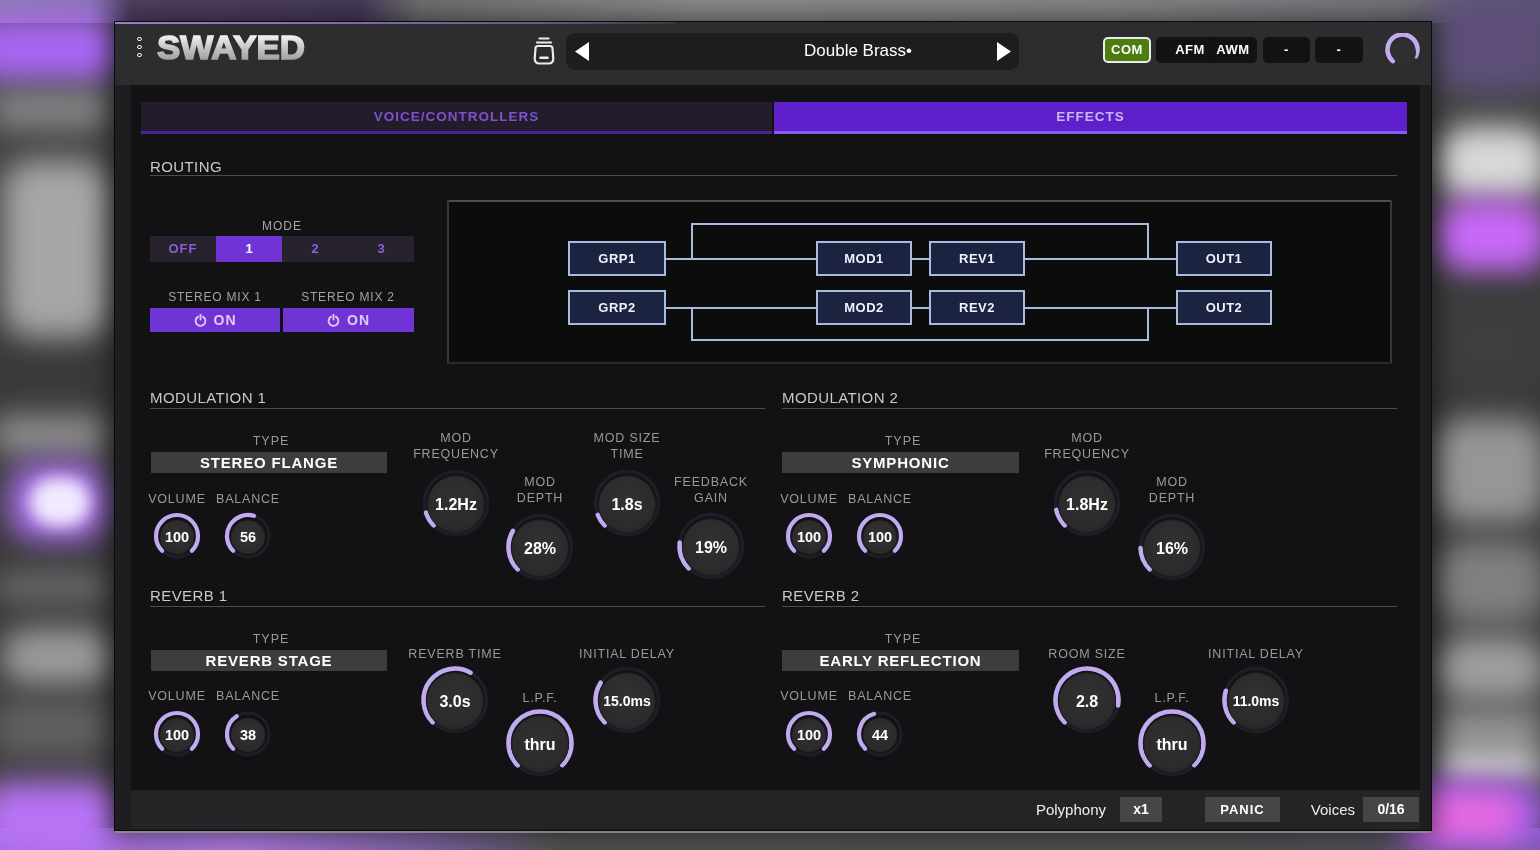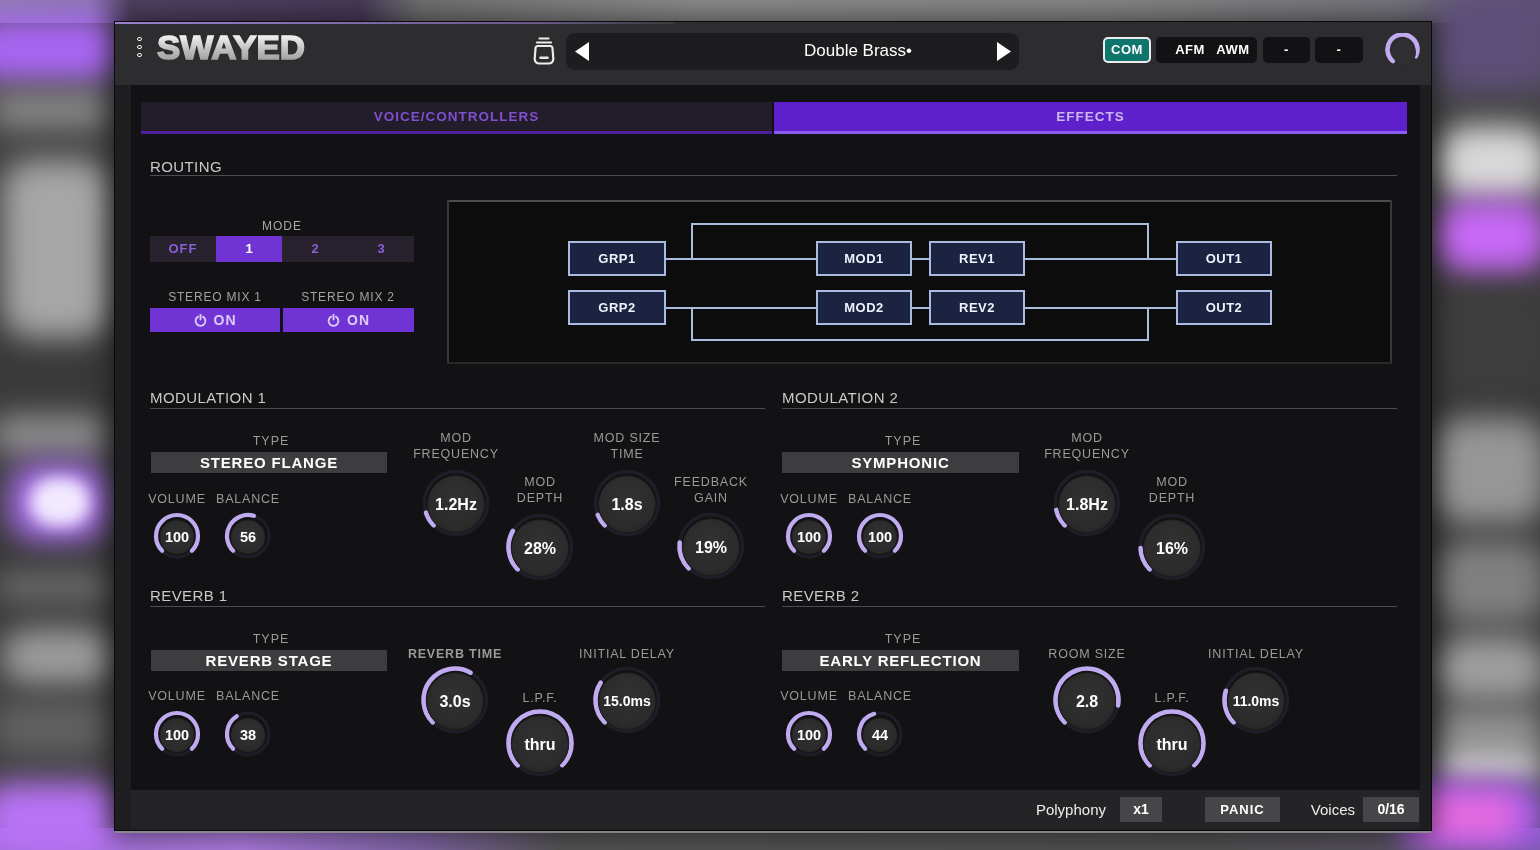--- a/index.html
+++ b/index.html
@@ -56,21 +56,21 @@
         <path d="M11.5 21.8 L18.5 21.8" stroke-width="2.4"></path>
       </svg>
       <div class="abs" style="left:451px;top:11px;width:453px;height:37px;background:#1d1d1f;border-radius:9px"></div>
       <svg class="abs" style="left:459px;top:20px" width="18" height="19">
         <polygon points="15,0 1,9.5 15,19" fill="#fff"></polygon>
       </svg>
       <svg class="abs" style="left:879px;top:20px" width="18" height="19">
         <polygon points="3,0 17,9.5 3,19" fill="#fff"></polygon>
       </svg>
       <div class="abs" style="left:557px;top:19px;width:240px;text-align:right;font-size:17px;color:#fff">Double Brass•</div>
-      <div class="hbtn" style="left:988px;top:15px;width:48px;background:#0f766e;border:2px solid #ececec;line-height:22px">COM</div>
+      <div class="hbtn" style="left:988px;top:15px;width:48px;background:#4d7c0f;border:2px solid #ececec;line-height:22px">COM</div>
       <div class="hbtn" style="left:1041px;top:15px;width:68px">AFM</div>
       <div class="hbtn" style="left:1094px;top:15px;width:48px">AWM</div>
       <div class="hbtn" style="left:1148px;top:15px;width:47px">-</div>
       <div class="hbtn" style="left:1200px;top:15px;width:48px">-</div>
       <svg class="abs" style="left:1269px;top:11px" width="40" height="42">
         <path d="M 8.86 27.99 A 15 15 0 1 1 31.87 23.31" fill="none" stroke="#c0abf0" stroke-width="4.6" stroke-linecap="round"></path>
         <circle cx="20" cy="19.5" r="12" fill="#303032"></circle>
       </svg>
     </div><div id="content"></div><div class="abs" style="left:26px;top:80px;width:631px;height:32px;background:#221c2b;border-bottom:3px solid #50209b;color:#7f51cf;font-weight:bold;font-size:13.5px;letter-spacing:1px;text-align:center;line-height:30px">VOICE/CONTROLLERS</div><div class="abs" style="left:659px;top:80px;width:633px;height:32px;background:#5e20ca;border-bottom:3px solid #8a5cf0;color:#cdb7f2;font-weight:bold;font-size:13.5px;letter-spacing:1px;text-align:center;line-height:30px">EFFECTS</div><div class="seclb" style="left:35px;top:136px">ROUTING</div><div class="hr" style="left:35px;top:153px;width:1247px"></div><div class="lb" style="left:87px;top:197px;width:160px;font-size:12px;color:#a8a8a8;letter-spacing:1.0px;font-weight:normal">MODE</div><div class="abs" style="left:35px;top:214px;width:264px;height:26px;background:#28222f;display:flex;font-weight:bold;font-size:13px;text-align:center;line-height:26px;color:#8a5fd8">
       <div style="flex:1;letter-spacing:1px">OFF</div>
@@ -178,21 +178,21 @@
     </svg><div class="lb" style="left:614px;top:667px;width:160px;font-size:12.5px;color:#9a9a9a;letter-spacing:0.8px;font-weight:normal">VOLUME</div><div class="lb" style="left:685px;top:667px;width:160px;font-size:12.5px;color:#9a9a9a;letter-spacing:0.8px;font-weight:normal">BALANCE</div><svg class="knob" style="left:666px;top:684px" width="56" height="56">
       <circle cx="28.0" cy="28.0" r="21" fill="none" stroke="#1e1e28" stroke-width="3.0"></circle>
       <path d="M 13.15 42.85 A 21 21 0 1 1 42.88 42.82" fill="none" stroke="#c0abf0" stroke-width="4.2" stroke-linecap="round"></path>
       <circle cx="28.0" cy="29.2" r="17.2" fill="url(#kg)" stroke="#1c1c1c" stroke-width="1"></circle>
       <text x="28.0" y="29.2" dy="0.36em" text-anchor="middle" font-family="Liberation Sans, sans-serif" font-size="14.5" font-weight="bold" fill="#fff">100</text>
     </svg><svg class="knob" style="left:737px;top:684px" width="56" height="56">
       <circle cx="28.0" cy="28.0" r="21" fill="none" stroke="#1e1e28" stroke-width="3.0"></circle>
       <path d="M 13.15 42.85 A 21 21 0 0 1 22.14 7.83" fill="none" stroke="#c0abf0" stroke-width="4.2" stroke-linecap="round"></path>
       <circle cx="28.0" cy="29.2" r="17.2" fill="url(#kg)" stroke="#1c1c1c" stroke-width="1"></circle>
       <text x="28.0" y="29.2" dy="0.36em" text-anchor="middle" font-family="Liberation Sans, sans-serif" font-size="14.5" font-weight="bold" fill="#fff">44</text>
-    </svg><div class="lb" style="left:260px;top:625px;width:160px;font-size:12.5px;color:#9a9a9a;letter-spacing:0.8px;font-weight:bold">REVERB TIME</div><svg class="knob" style="left:301px;top:639px" width="78" height="78">
+    </svg><div class="lb" style="left:260px;top:625px;width:160px;font-size:12.5px;color:#9a9a9a;letter-spacing:0.8px;font-weight:normal">REVERB TIME</div><svg class="knob" style="left:301px;top:639px" width="78" height="78">
       <circle cx="39.0" cy="39.0" r="31.5" fill="none" stroke="#1e1e28" stroke-width="3.3999999999999995"></circle>
       <path d="M 16.73 61.27 A 31.5 31.5 0 0 1 54.61 11.64" fill="none" stroke="#c0abf0" stroke-width="4.6" stroke-linecap="round"></path>
       <circle cx="39.0" cy="40.2" r="28.5" fill="url(#kg)" stroke="#1c1c1c" stroke-width="1"></circle>
       <text x="39.0" y="40.2" dy="0.36em" text-anchor="middle" font-family="Liberation Sans, sans-serif" font-size="16" font-weight="bold" fill="#fff">3.0s</text>
     </svg><div class="lb" style="left:345px;top:669px;width:160px;font-size:12.5px;color:#9a9a9a;letter-spacing:0.8px;font-weight:normal">L.P.F.</div><svg class="knob" style="left:386px;top:682px" width="78" height="78">
       <circle cx="39.0" cy="39.0" r="31.5" fill="none" stroke="#1e1e28" stroke-width="3.3999999999999995"></circle>
       <path d="M 16.73 61.27 A 31.5 31.5 0 1 1 61.31 61.23" fill="none" stroke="#c0abf0" stroke-width="4.6" stroke-linecap="round"></path>
       <circle cx="39.0" cy="40.2" r="28.5" fill="url(#kg)" stroke="#1c1c1c" stroke-width="1"></circle>
       <text x="39.0" y="40.2" dy="0.36em" text-anchor="middle" font-family="Liberation Sans, sans-serif" font-size="16" font-weight="bold" fill="#fff">thru</text>
     </svg><div class="lb" style="left:432px;top:625px;width:160px;font-size:12.5px;color:#9a9a9a;letter-spacing:0.8px;font-weight:normal">INITIAL DELAY</div><svg class="knob" style="left:473px;top:639px" width="78" height="78">

